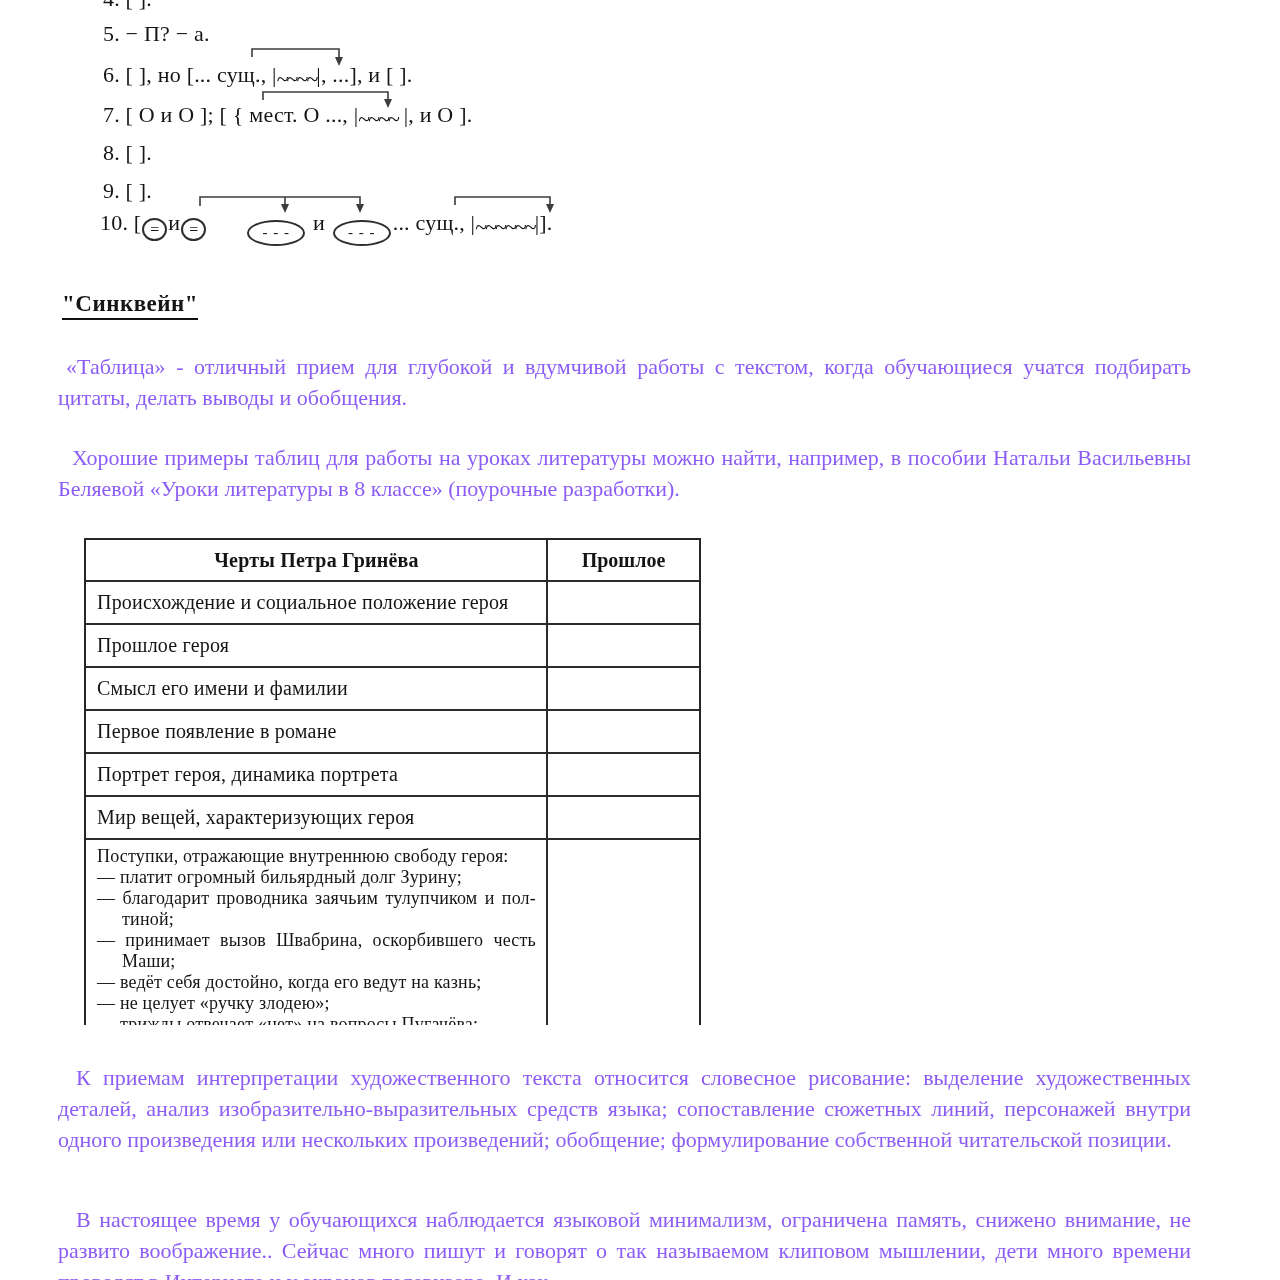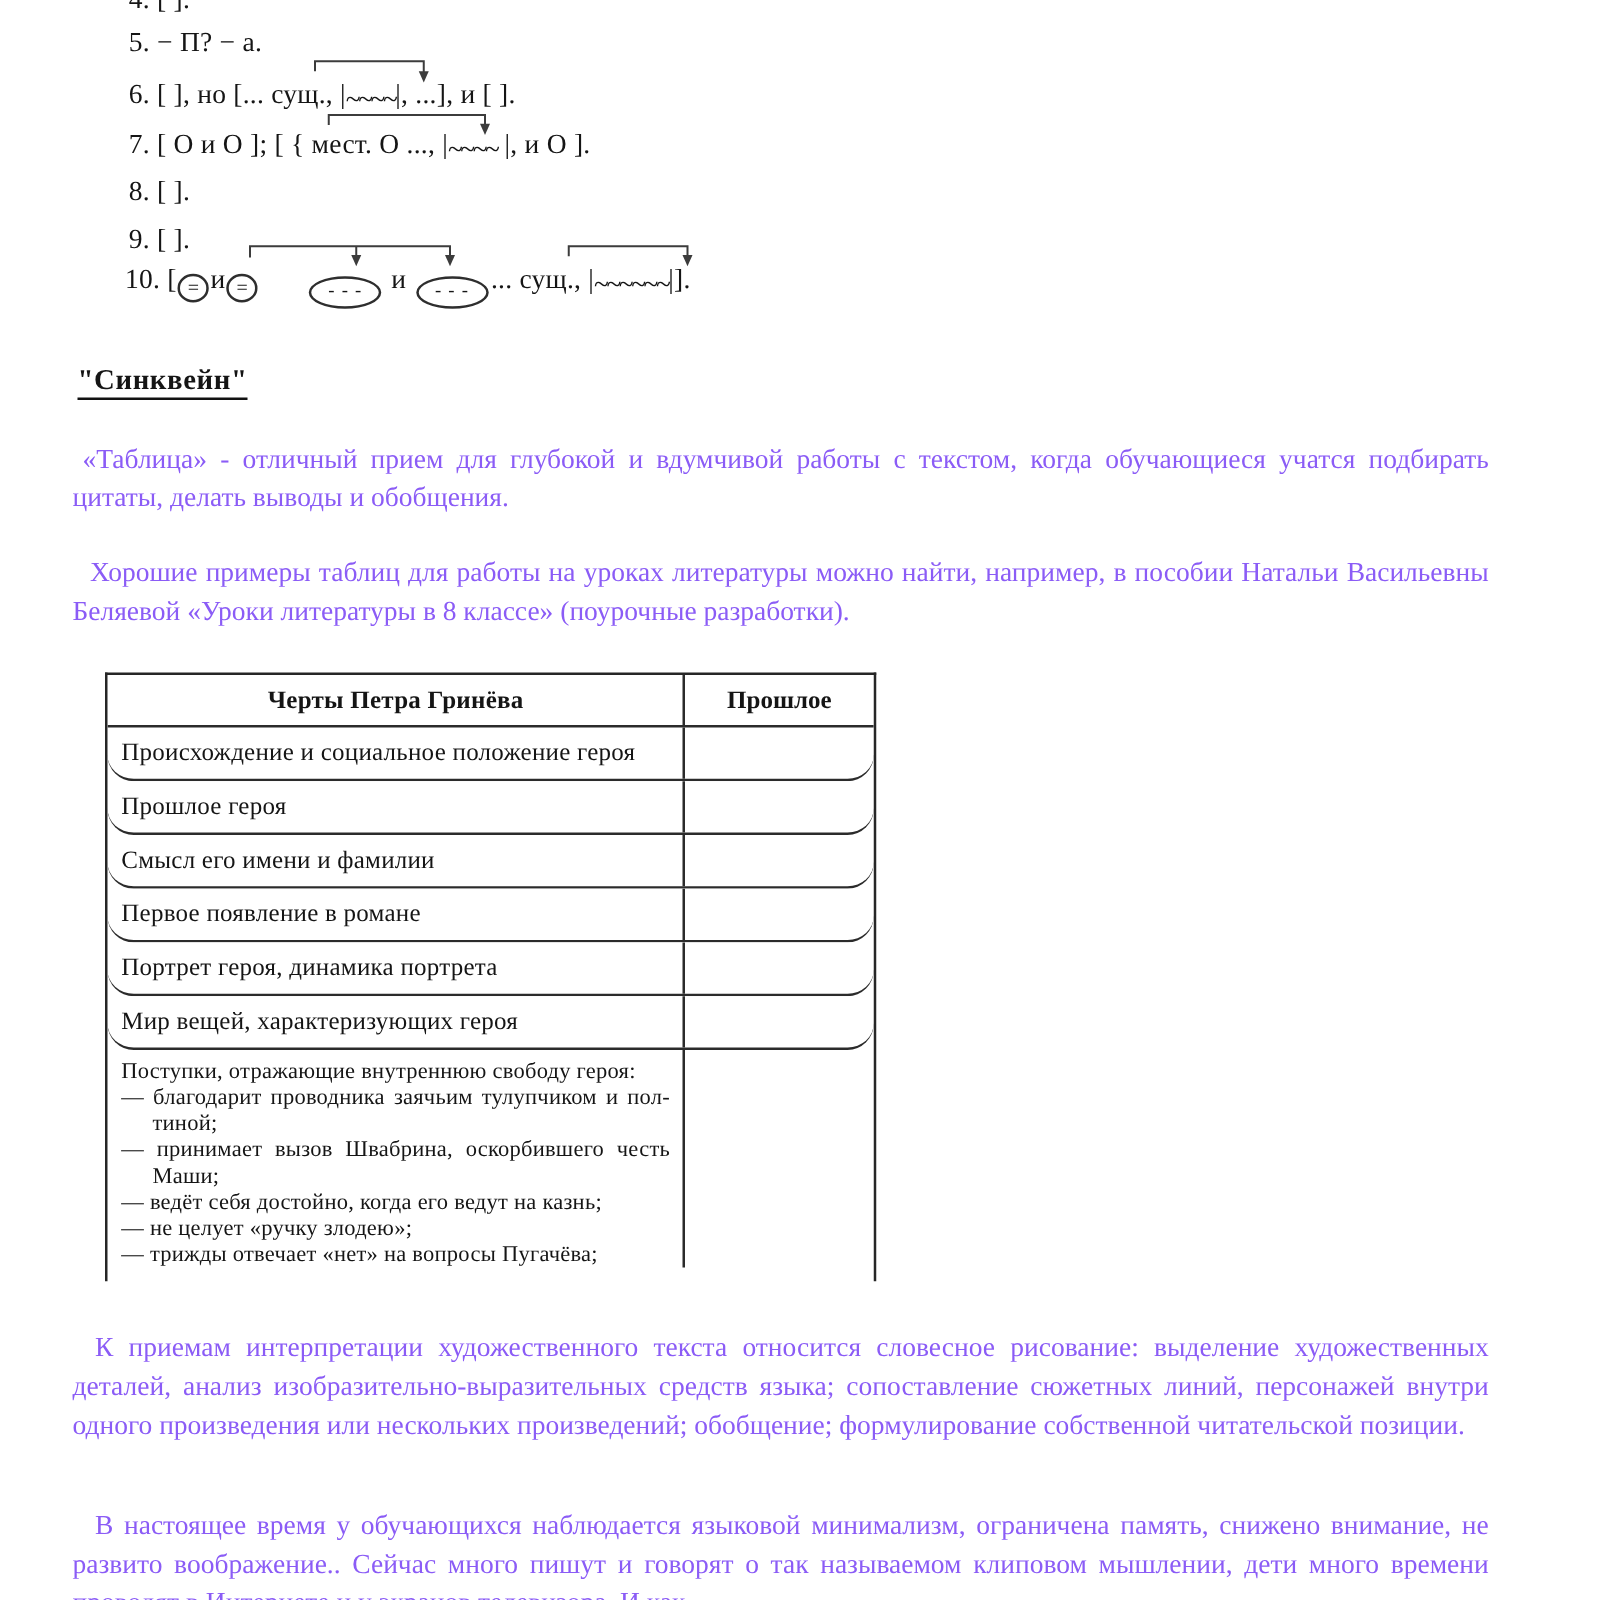--- a/index.html
+++ b/index.html
@@ -64,21 +64,21 @@
     width:460px;box-sizing:border-box;padding:0 10px 0 11px;
     display:flex;align-items:center;font-size:20px;letter-spacing:0.2px;
   }
   .tc2{flex:1;border-left:2px solid #2b2b2b;}
   .thead{height:40px;}
   .thead .tc1{justify-content:center;font-weight:bold;}
   .thead .tc2{
     display:flex;align-items:center;justify-content:center;
     font-weight:bold;font-size:20px;
   }
-  .tdata{height:41px;border-radius:21px;}
+  .tdata{height:41px;}
   .tbig .tc1{
     display:block;padding-top:6px;font-size:18px;line-height:21px;
   }
   .tbig{flex:1;}
   .tbig-title{text-align:justify;}
   .t-item{
     padding-left:25px;text-indent:-25px;white-space:pre-line;
     text-align:justify;
   }
   .t-item.hyph{text-align-last:justify;}
@@ -157,20 +157,21 @@
       <div class="tc2"></div>
     </div>
     <div class="trow tdata">
       <div class="tc1">Мир вещей, характеризующих героя</div>
       <div class="tc2"></div>
     </div>
 
     <div class="trow tbig last">
       <div class="tc1">
         <div class="tbig-title">Поступки, отражающие внутреннюю свободу героя:</div>
+        <div class="t-item">— платит огромный бильярдный долг Зурину;</div>
         <div class="t-item hyph">— благодарит проводника заячьим тулупчиком и пол-
 тиной;</div>
         <div class="t-item hyph">— принимает вызов Швабрина, оскорбившего честь
 Маши;</div>
         <div class="t-item">— ведёт себя достойно, когда его ведут на казнь;</div>
         <div class="t-item">— не целует «ручку злодею»;</div>
         <div class="t-item">— трижды отвечает «нет» на вопросы Пугачёва;</div>
       </div>
       <div class="tc2"></div>
     </div>

